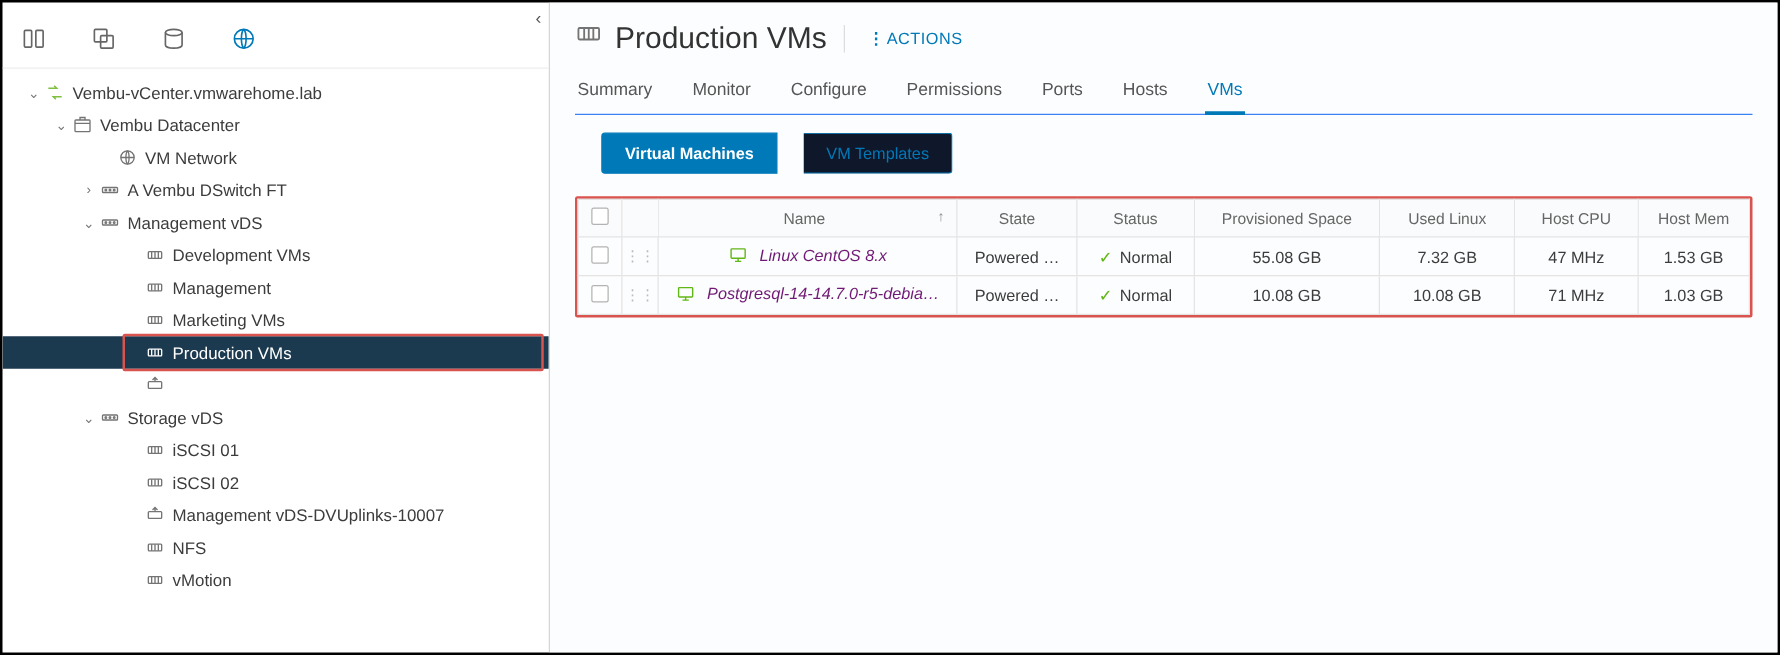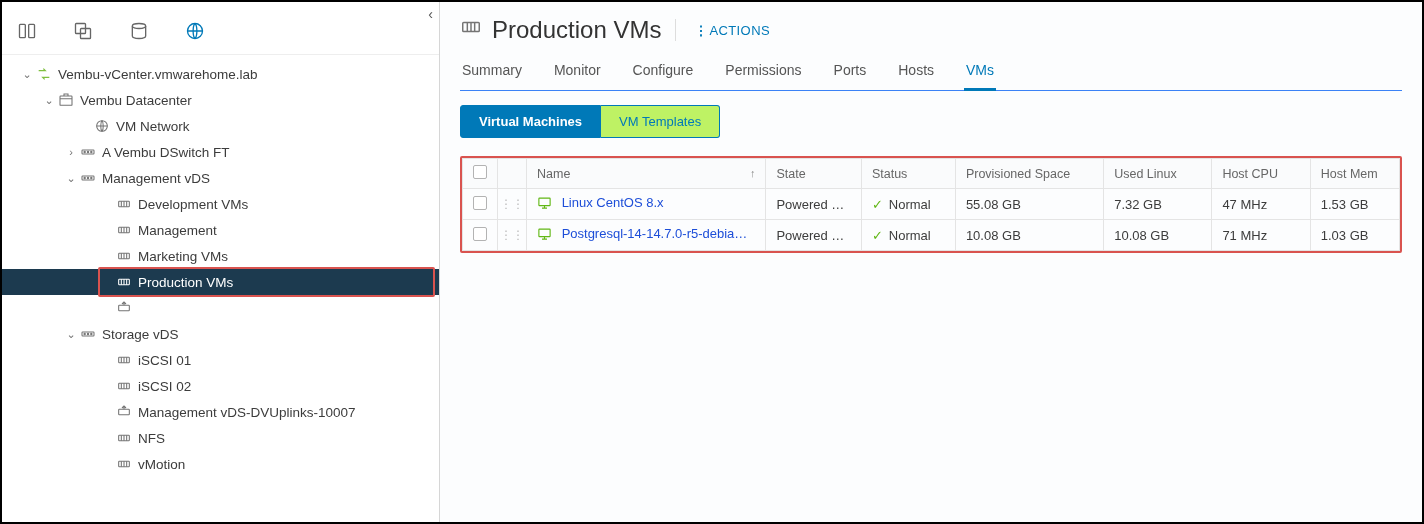--- a/index.html
+++ b/index.html
@@ -31,32 +31,32 @@
   .page-title { font-size: 24px; font-weight: 400; color:#333; display:flex; align-items:center; gap:10px;}
   .page-title .pg-icon { color:#747474; }
   .actions { color:#0079b8; font-size:13px; letter-spacing:.4px; display:flex; align-items:center; gap:4px; cursor:pointer; padding-left:18px; border-left:1px solid #ddd; height:22px;}
   .actions .dots{ letter-spacing:-2px; font-weight:700;}
 
   .tabs { display:flex; gap:28px; border-bottom:1px solid #3b82f6; font-size:14px; color:#555;}
   .tab { padding: 8px 2px 10px 2px; cursor:pointer; }
   .tab.active { color:#0079b8; border-bottom:3px solid #0079b8; margin-bottom:-1px; font-weight:500;}
 
   .subtabs { display:flex; margin:14px 0 18px 0; }
-  .subtab { padding:8px 18px; font-size:13px; border:1px solid #0079b8; cursor:pointer; }
+  .subtab { padding:8px 18px; font-size:13px; border:1px solid #0079b8; cursor:pointer;margin-left:21px; }
   .subtab:first-child{ border-radius:3px 0 0 3px;}
   .subtab:last-child{ border-radius:0 3px 3px 0; border-left:none;}
   .subtab.active{ background:#0079b8; color:#fff; font-weight:600;}
-  .subtab:not(.active){ color:#0079b8; background:#bef264;text-align:center;}
+  .subtab:not(.active){ color:#0079b8; background:#0f172a;text-align:center;}
 
   .table-wrap{ border:2px solid #d9534f; border-radius:2px; }
   table { border-collapse:collapse; width:100%; font-size:13px; }
-  th, td { border:1px solid #e4e4e4; padding:6px 10px; text-align:left; white-space:nowrap; overflow:hidden; text-overflow:ellipsis;}
+  th, td { border:1px solid #e4e4e4; padding:6px 10px; text-align:center; white-space:nowrap; overflow:hidden; text-overflow:ellipsis;}
   th { background:#fafbfc; font-weight:400; color:#666; font-size:12.5px; position:relative;}
   th .sort { float:right; color:#888; font-size:11px;}
-  td.name a{ color:#1d4ed8; text-decoration:none;}
+  td.name a{ color:#701a75; text-decoration:none;font-style:italic;}
   td.name .vm-icon{ color:#7fbf3f; margin-right:6px; vertical-align:middle;}
   .chk { width:14px; height:14px; border:1px solid #b3b3b3; border-radius:2px; display:inline-block; background:#fff;}
   .drag-cell{ color:#bbb; font-size:12px; width:16px; text-align:center; padding:6px 2px;}
   .status-ok{ color:#61b715; margin-right:6px;}
   col.c-chk{width:30px;} col.c-drag{width:22px;} col.c-name{width:240px;}
   col.c-state{width:96px;} col.c-status{width:95px;} col.c-prov{width:150px;}
   col.c-used{width:110px;} col.c-cpu{width:100px;} col.c-mem{width:90px;}
 </style>
 </head>
 <body>

